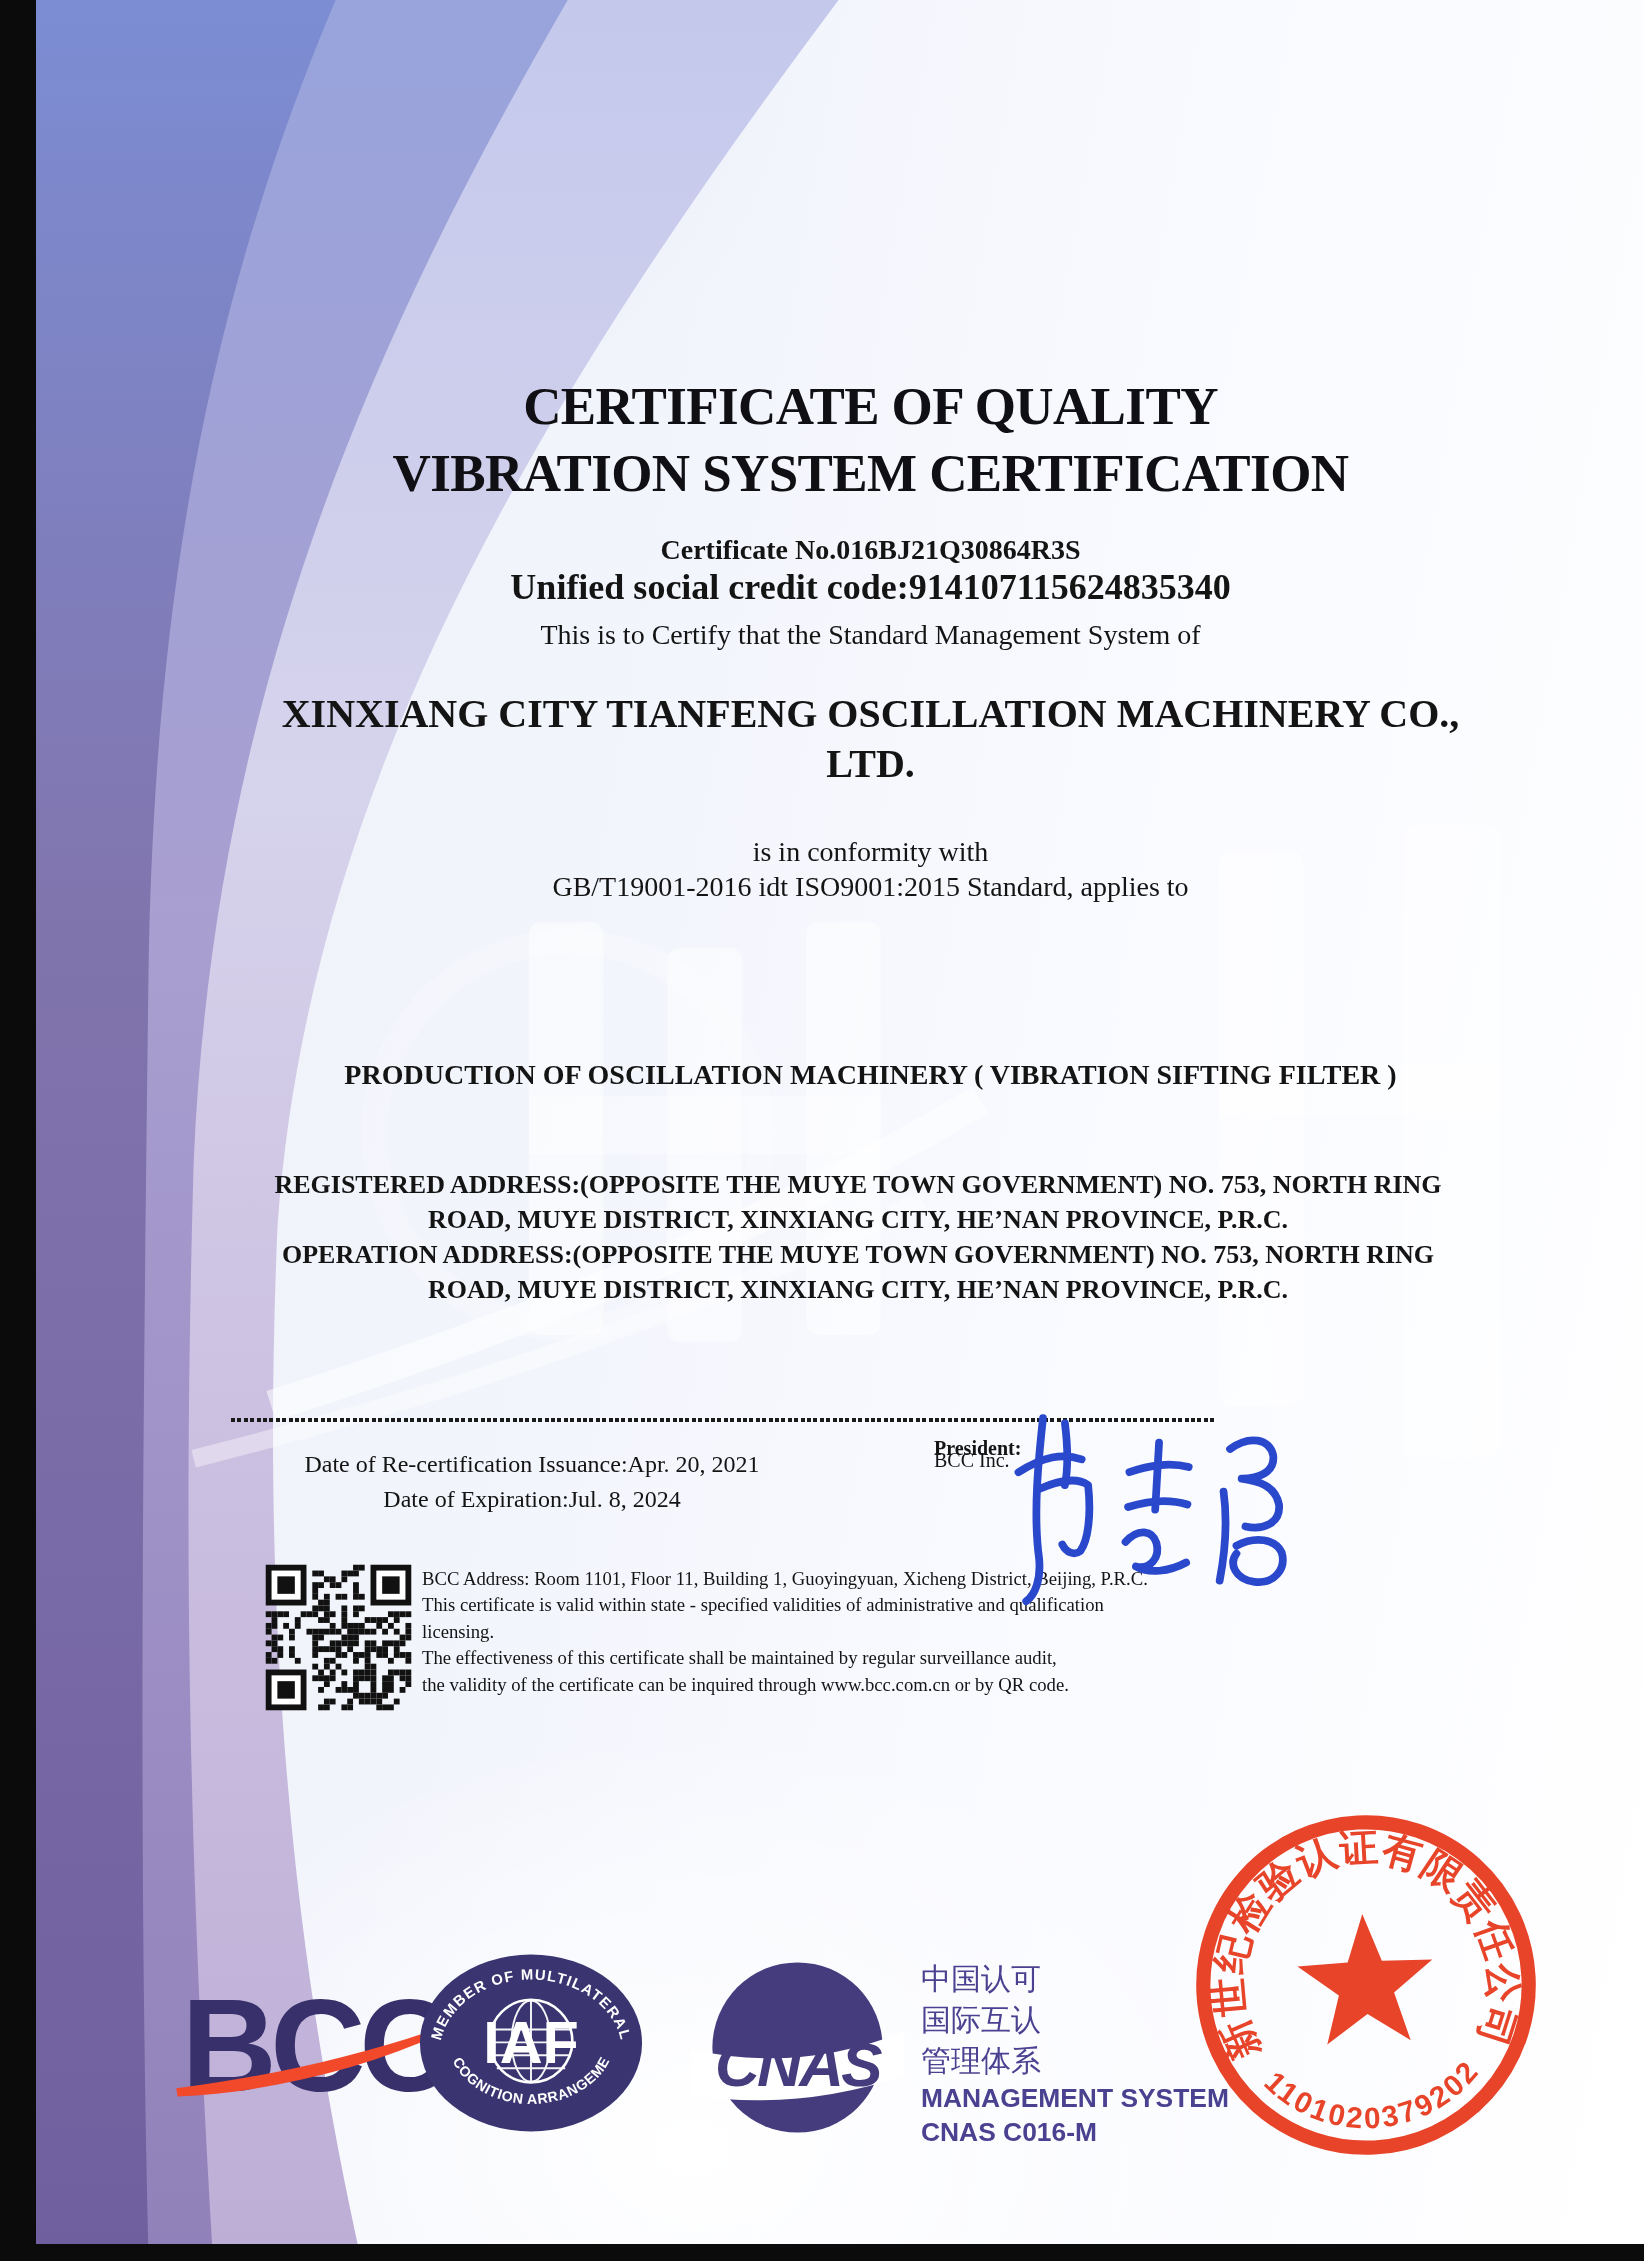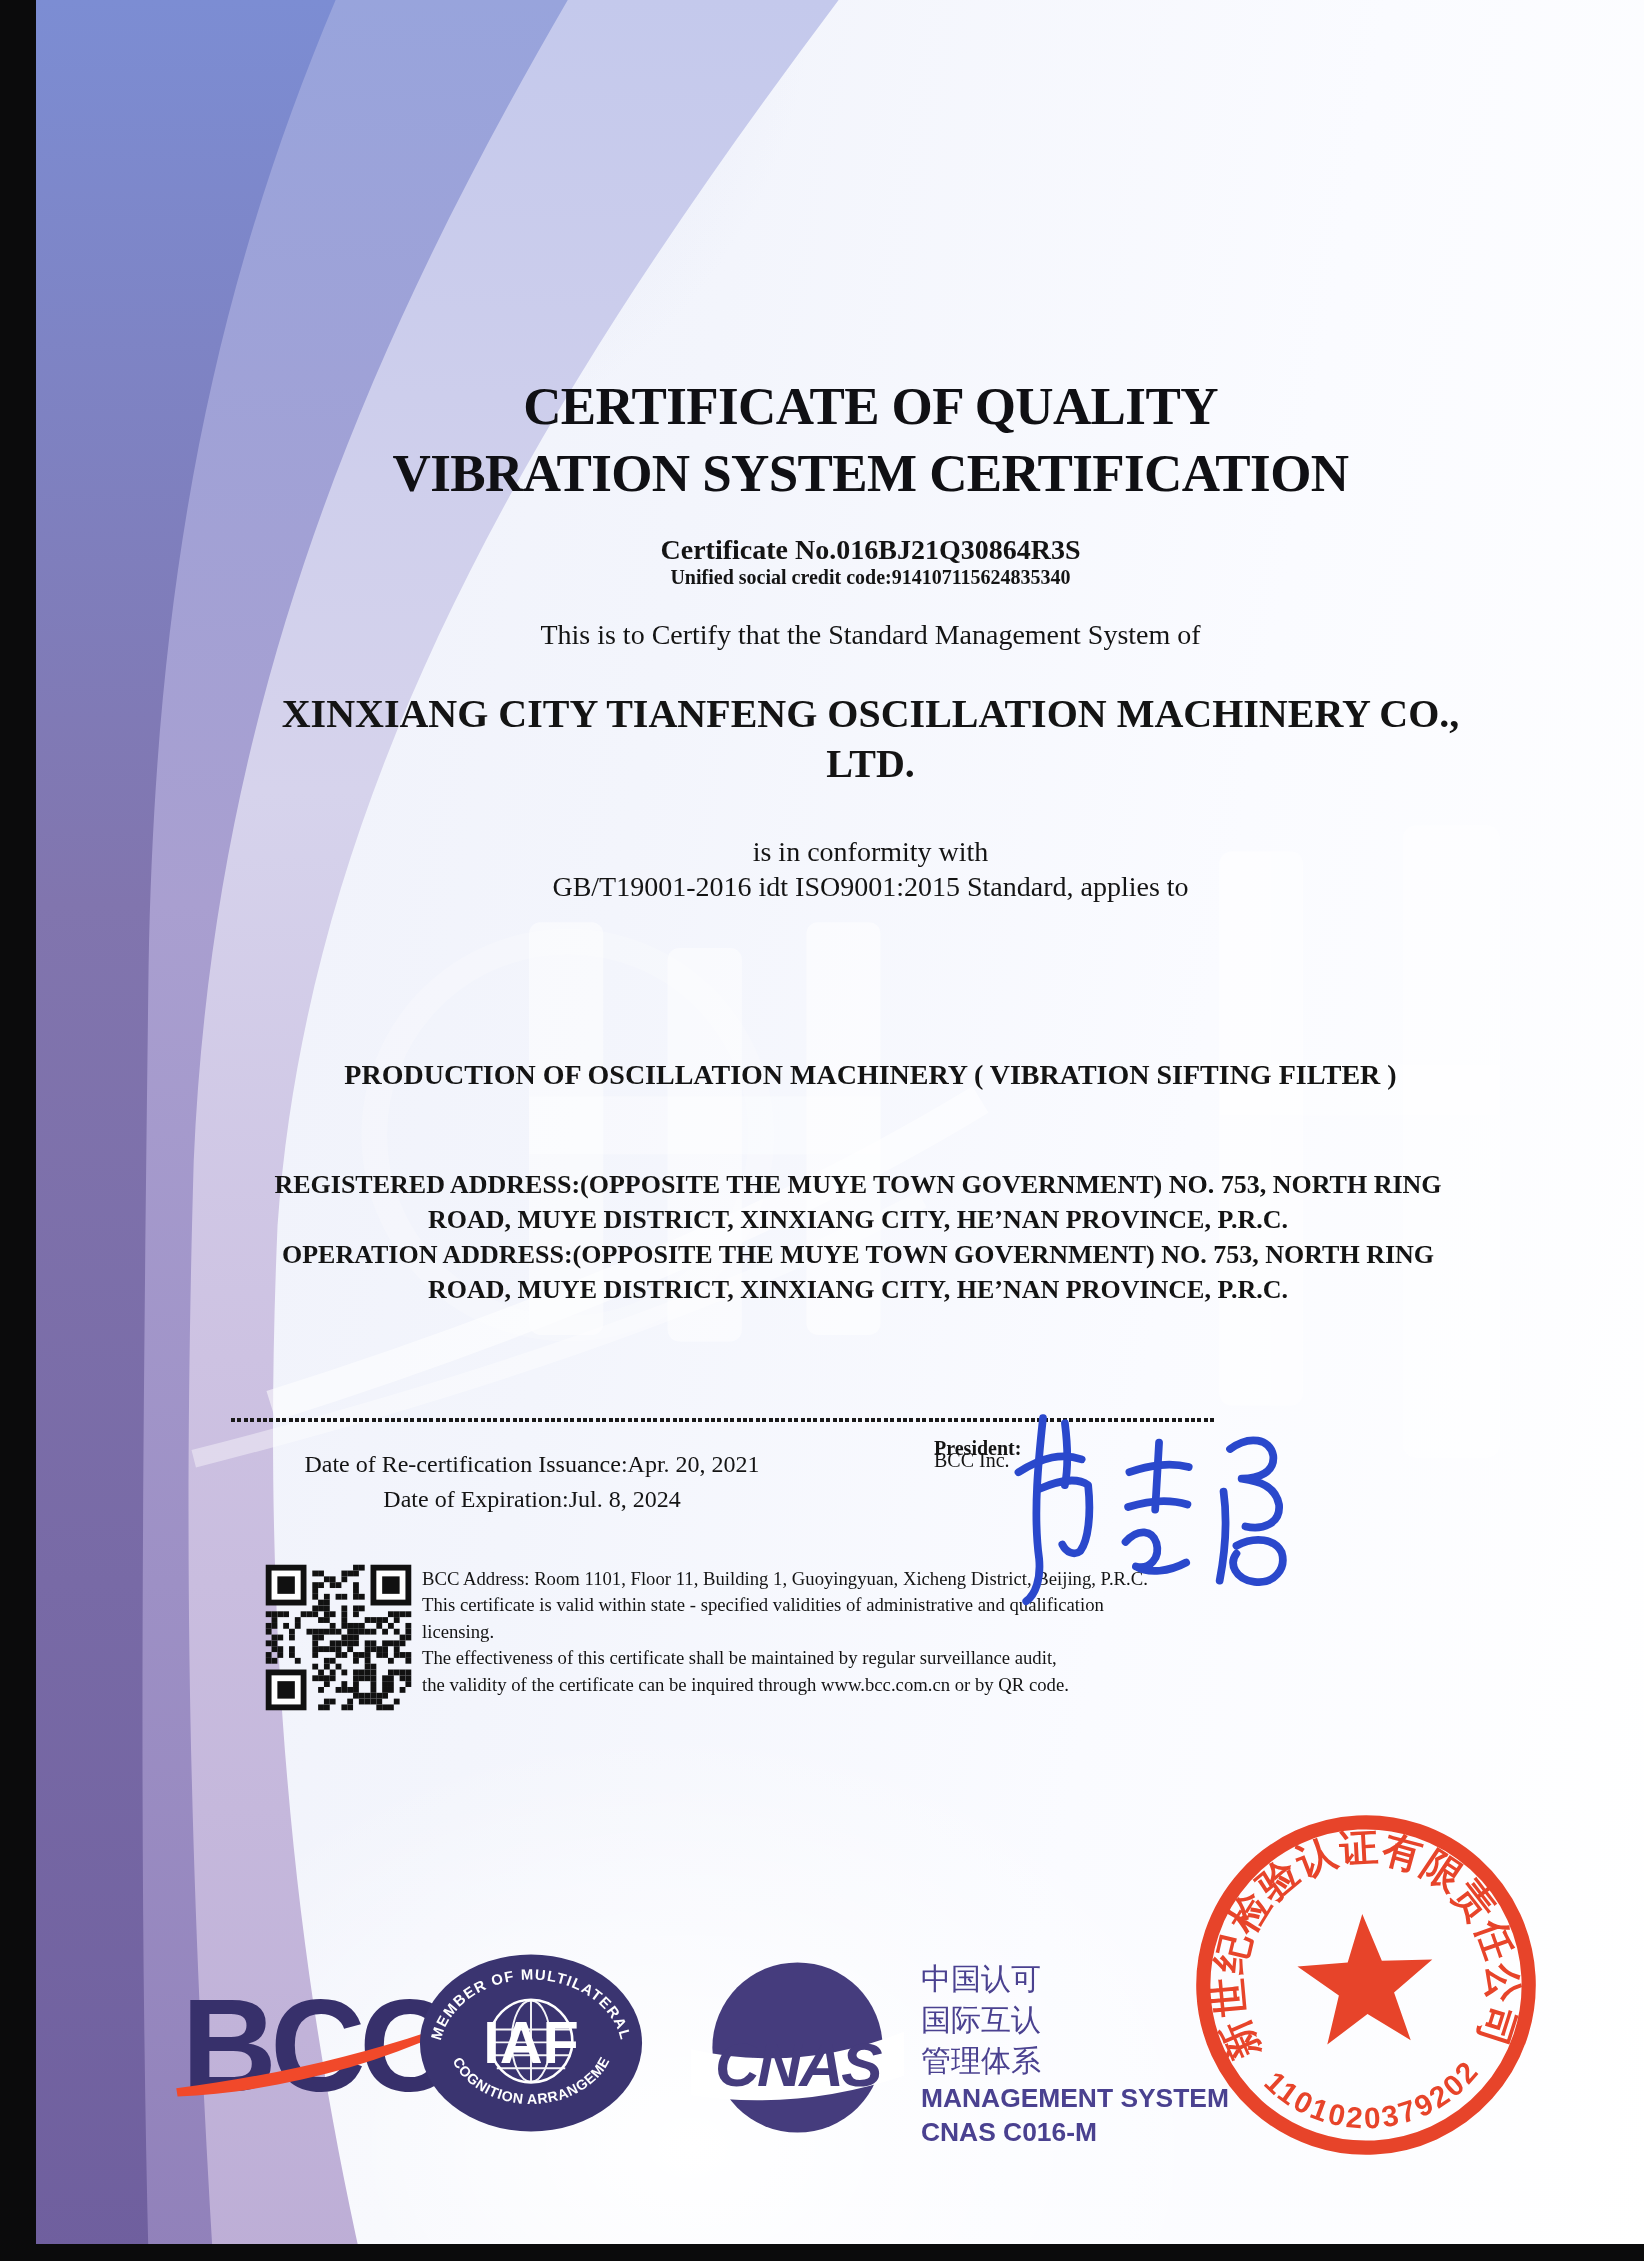--- a/index.html
+++ b/index.html
@@ -10,21 +10,21 @@
   .wmsvg{z-index:1;}
   .corner-glow{position:absolute;left:0;top:0;width:1645px;height:2261px;z-index:0;
         background:radial-gradient(1096px 838px at 6% 0%,#d4daf2 0%,rgba(255,255,255,0) 65%),
                    radial-gradient(967px 709px at 42% 95%,#ffffff 0%,rgba(255,255,255,0) 60%);}
   .edge-left{position:absolute;left:0;top:0;width:36px;height:2261px;background:#0b0b0c;z-index:6;}
   .edge-bottom{position:absolute;left:0;top:2244px;width:1645px;height:17px;background:#0b0b0c;z-index:6;}
   .content{position:absolute;left:0;top:0;z-index:10;width:1645px;height:2261px;padding-left:17px;}
   .cline{position:absolute;left:132px;width:1477px;text-align:center;}
   .t-title{top:373px;font-size:53px;font-weight:bold;line-height:67px;letter-spacing:-0.6px;color:#101014;}
   .t-certno{top:534px;font-size:28px;font-weight:bold;}
-  .t-credit{top:566px;font-size:20px;font-weight:bold;}
+  .t-credit{top:566px;font-size:36px;font-weight:bold;}
   .t-certify{top:619px;font-size:28px;}
   .t-company{top:689px;font-size:40px;font-weight:bold;line-height:50px;}
   .t-conform{top:836px;font-size:28px;}
   .t-standard{top:871px;font-size:28px;}
   .t-scope{top:1059px;font-size:28px;font-weight:bold;}
   .t-addr{top:1167px;font-size:26px;font-weight:bold;line-height:35px;left:213px;width:1290px;}
   .dotline{position:absolute;left:231px;top:1418px;width:983px;height:3.9px;z-index:10;
         background:repeating-linear-gradient(90deg,#1a1a1a 0 3.9px,transparent 3.9px 6.4px);}
   .dates{position:absolute;left:271px;top:1447px;width:522px;text-align:center;
         font-size:24px;line-height:35px;}

